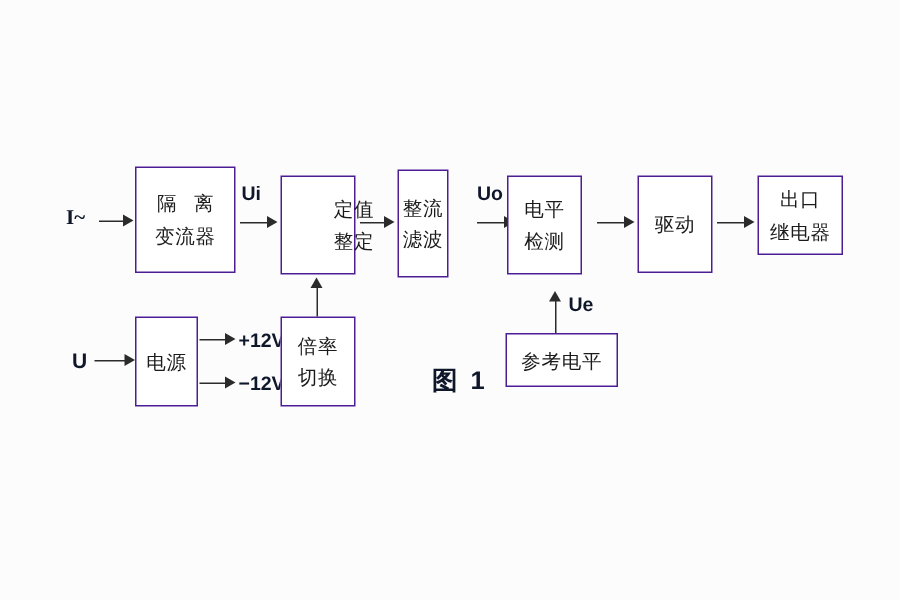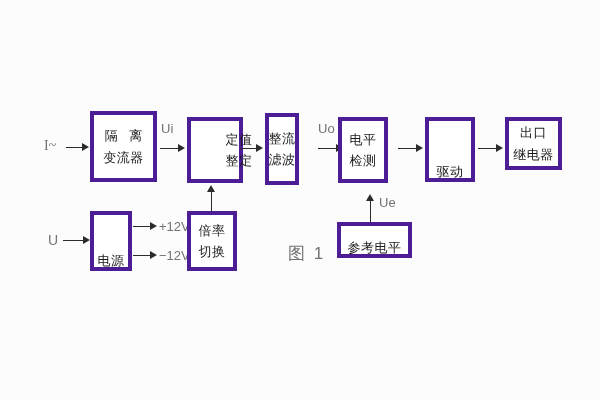--- a/index.html
+++ b/index.html
@@ -15,51 +15,51 @@
   }
   #canvas {
     position: relative;
     width: 600px;
     height: 400px;
   }
   
   .box {
     position: absolute;
     box-sizing: border-box;
-    border: 4px solid #4c1d95;
+    border: 1px solid #4c1d95;
     background: #ffffff;
     display: flex;
     flex-direction: column;
     align-items: center;
     justify-content: center;
     color: #1b1b1b;
     font-size: 13px;
     line-height: 1.62;
     letter-spacing: 0.5px;
     white-space: nowrap;
   }
   .box .ln {
     display: block;
   }
   .box.one-line {
     line-height: 1;
-    justify-content: flex-end;
   }
   .box.wide-gap .ln:first-child {
     letter-spacing: 4px;
     text-indent: 4px;
   }
 
   
   .lbl {
     position: absolute;
     font-size: 13px;
-    color: #737373;
+    color: #0f172a;
     white-space: nowrap;
     line-height: 1;
+    font-weight: bold;
   }
   .lbl.serif {
     font-family: "Liberation Serif", "DejaVu Serif", serif;
     font-size: 14px;
   }
   .lbl.cap {
     font-size: 17px;
     letter-spacing: 2px;
   }
 

